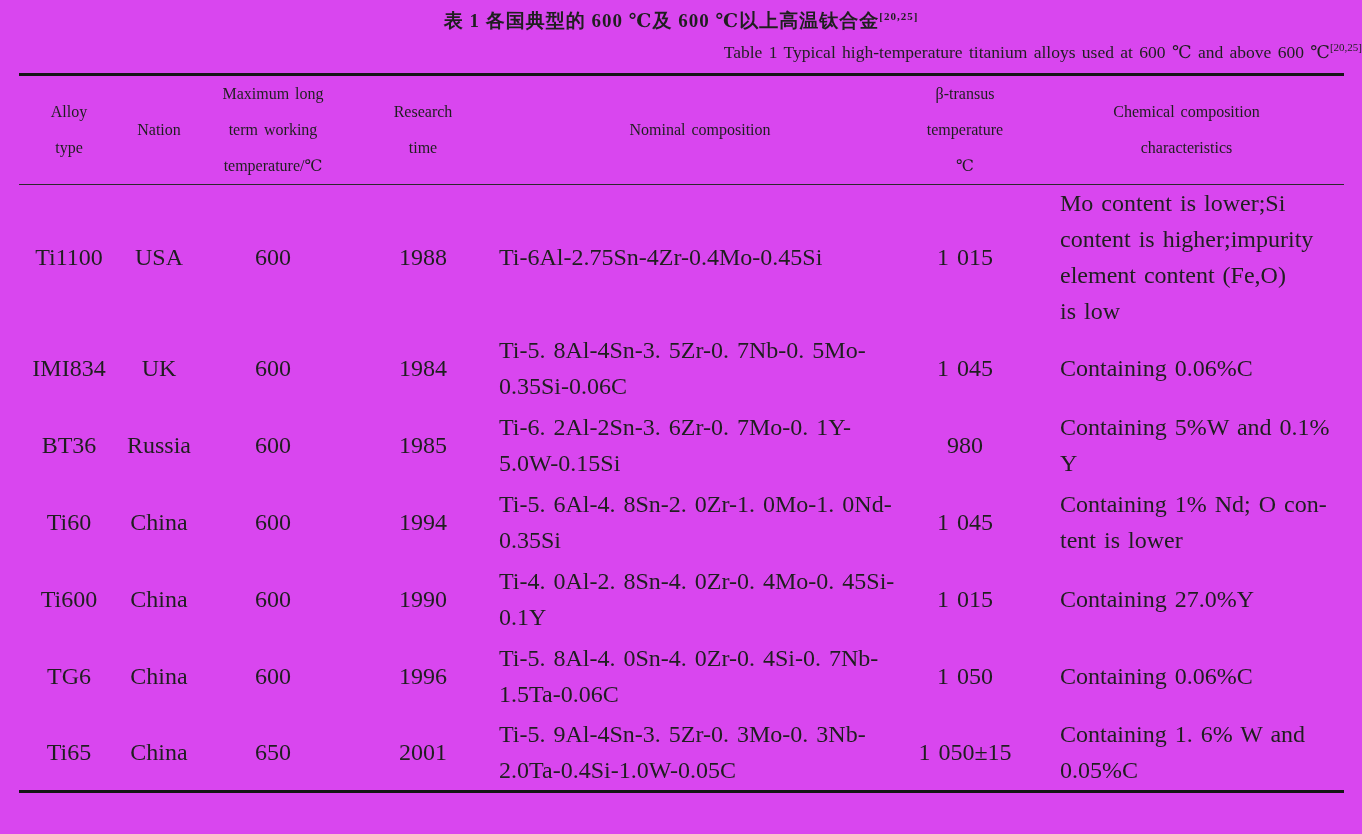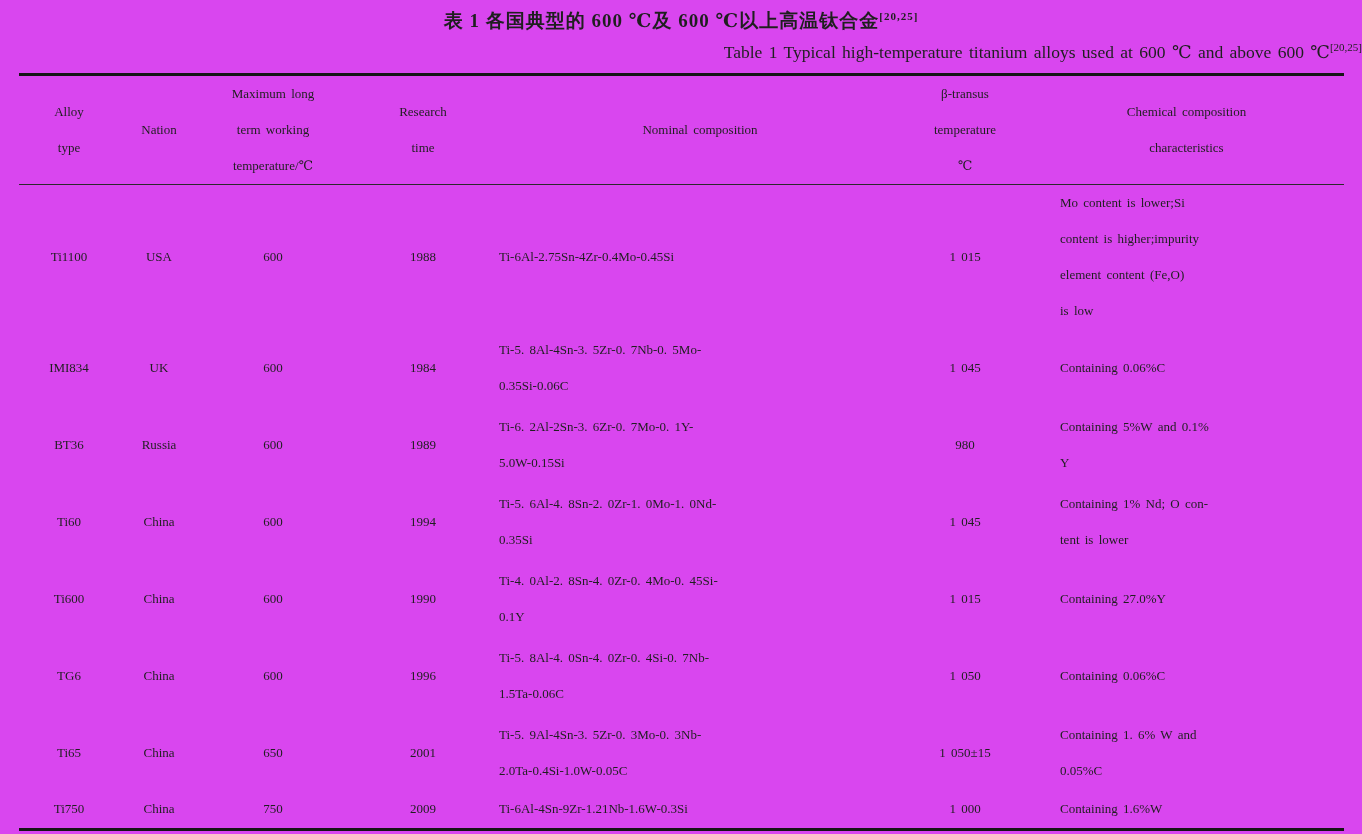--- a/index.html
+++ b/index.html
@@ -41,29 +41,29 @@
     margin-top: 10px;
     border-top: 3.5px solid #151515;
     border-bottom: 3.5px solid #151515;
   }
   thead tr {
     height: 110px;
     border-bottom: 1.5px solid #2a2a2a;
   }
   th {
     font-weight: normal;
-    font-size: 13px;
+    font-size: 16px;
     line-height: 36px;
     text-align: center;
     vertical-align: middle;
     white-space: pre-line;
     word-spacing: 2px;
   }
   td {
-    font-size: 13px;
+    font-size: 24px;
     line-height: 36px;
     vertical-align: middle;
     text-align: center;
     white-space: pre-line;
     word-spacing: 2px;
   }
   td.comp { text-align: left; padding-right: 6px; }
   td.chars { text-align: left; padding-left: 31px; padding-right: 2px; }
   tr.r-tall  { height: 142px; }
   tr.r-two   { height: 77px; }
@@ -130,21 +130,21 @@
         <td>1984</td>
         <td class="comp">Ti-5. 8Al-4Sn-3. 5Zr-0. 7Nb-0. 5Mo-
 0.35Si-0.06C</td>
         <td>1 045</td>
         <td class="chars">Containing 0.06%C</td>
       </tr>
       <tr class="r-two">
         <td>BT36</td>
         <td>Russia</td>
         <td>600</td>
-        <td>1989</td>
+        <td>1985</td>
         <td class="comp">Ti-6. 2Al-2Sn-3. 6Zr-0. 7Mo-0. 1Y-
 5.0W-0.15Si</td>
         <td>980</td>
         <td class="chars">Containing 5%W and 0.1%
 Y</td>
       </tr>
       <tr class="r-two">
         <td>Ti60</td>
         <td>China</td>
         <td>600</td>
@@ -179,25 +179,16 @@
         <td>Ti65</td>
         <td>China</td>
         <td>650</td>
         <td>2001</td>
         <td class="comp">Ti-5. 9Al-4Sn-3. 5Zr-0. 3Mo-0. 3Nb-
 2.0Ta-0.4Si-1.0W-0.05C</td>
         <td>1 050±15</td>
         <td class="chars">Containing 1. 6% W and
 0.05%C</td>
       </tr>
-      <tr class="r-one">
-        <td>Ti750</td>
-        <td>China</td>
-        <td>750</td>
-        <td>2009</td>
-        <td class="comp">Ti-6Al-4Sn-9Zr-1.21Nb-1.6W-0.3Si</td>
-        <td>1 000</td>
-        <td class="chars">Containing 1.6%W</td>
-      </tr>
     </tbody>
   </table>
 
 </div>
 
 </body></html>

